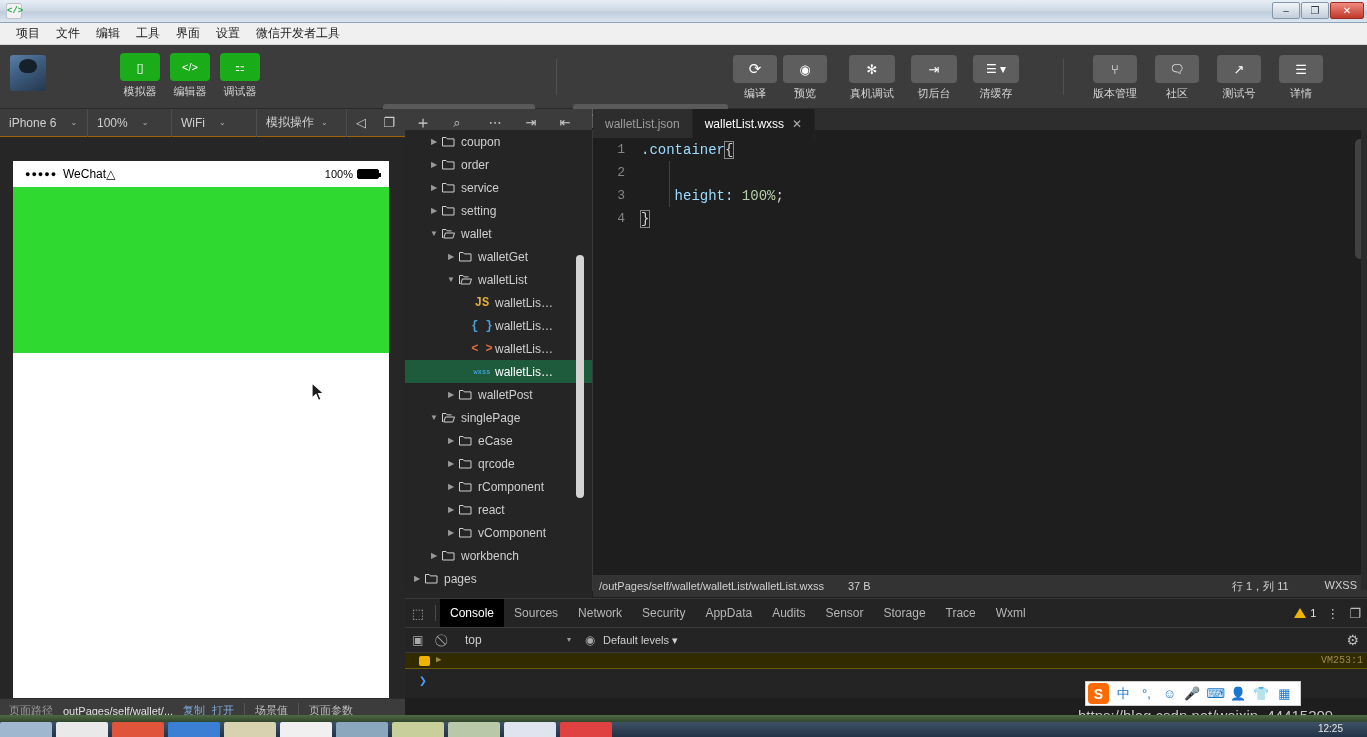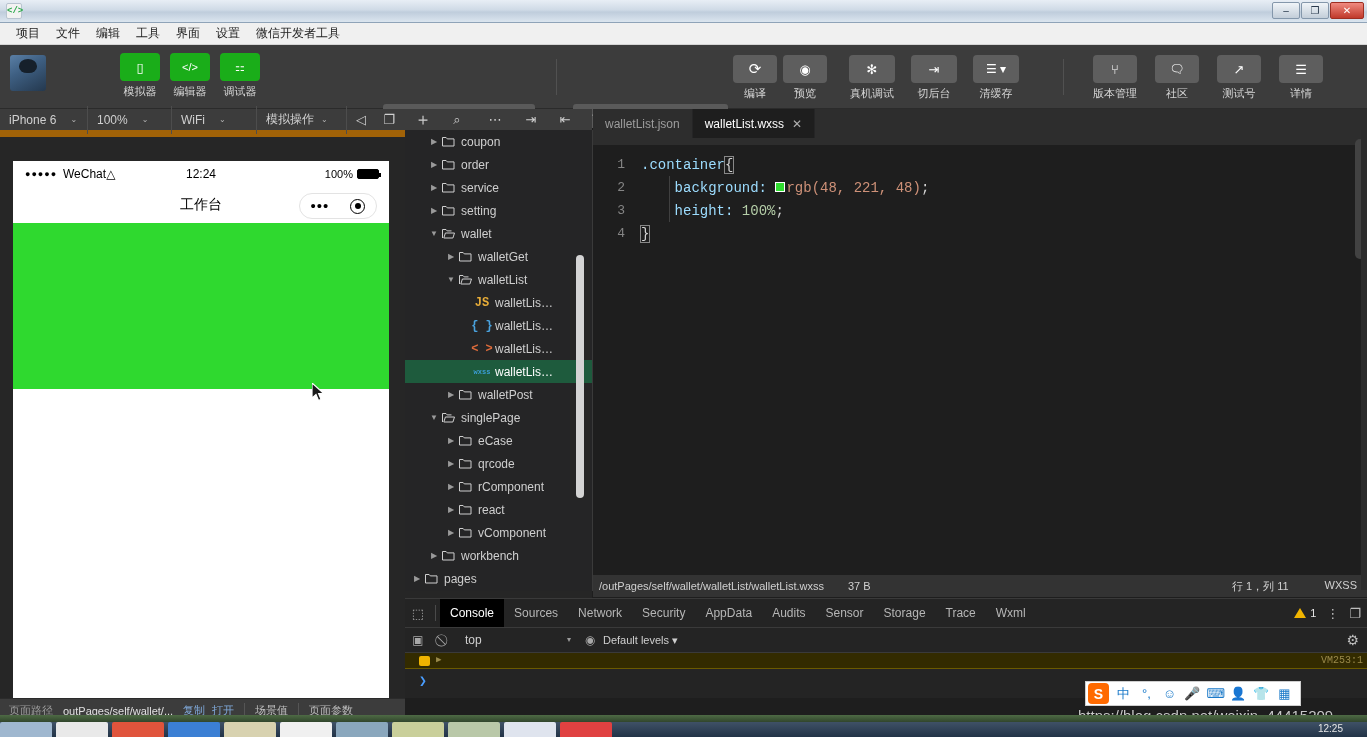--- a/index.html
+++ b/index.html
@@ -73,21 +73,21 @@
 
   .dropdown{
     height:24px;background:#5a5a5a;border-radius:3px;color:#e4e4e4;font-size:12px;
     display:flex;align-items:center;padding:0 8px;position:relative;
   }
   .dropdown .caret{ position:absolute;right:7px;font-size:8px;color:#cfcfcf; }
 
   
   #simbar{
     position:absolute;left:0;top:109px;width:592px;height:28px;
-    background:#3c3c3c;border-bottom:7px solid #a16207;display:flex;align-items:center;
+    background:#3c3c3c;border-bottom:1px solid #a16207;display:flex;align-items:center;
   }
   #simbar .cell{
     height:28px;display:flex;align-items:center;padding:0 9px;font-size:12px;color:#d0d0d0;
     border-right:1px solid #4d4d4d;gap:14px;white-space:nowrap;
   }
   #simbar .cell .cv{ font-size:8px;color:#b5b5b5; }
   #simbar .ic{
     width:28px;height:28px;display:flex;align-items:center;justify-content:center;
     font-size:13px;color:#cfcfcf;
   }
@@ -148,21 +148,21 @@
   #treescroll{
     position:absolute;left:576px;top:255px;width:8px;height:243px;
     background:#d4d4d4;border-radius:4px;
   }
   #tree-vline{ position:absolute;left:592px;top:130px;width:1px;height:461px;background:#3a3a3a; }
 
   
   #editor{
     position:absolute;left:593px;top:109px;width:774px;height:482px;background:#1e1e1e;
   }
-  #tabs{ height:36px;background:#2d2d2d;display:flex; }
+  #tabs{ height:21px;background:#2d2d2d;display:flex; }
   .tab{
     height:29px;display:flex;align-items:center;padding:0 12px;font-size:12px;
     color:#9d9d9d;background:#2d2d2d;gap:8px;white-space:nowrap;border-right:1px solid #252526;
   }
   .tab.active{ background:#1e1e1e;color:#fff; }
   .tab .x{ font-size:12px;color:#b0b0b0; }
   #code{ position:relative;padding-top:8px;font-family:"Liberation Mono","DejaVu Sans Mono",monospace;font-size:14px;}
   .cline{ height:23px;display:flex;align-items:center; }
   .lnum{ width:48px;text-align:right;padding-right:16px;color:#858585;font-size:13px;flex:0 0 48px;}
   .ctext{ white-space:pre; }
@@ -397,32 +397,24 @@
   <div class="ic" style="margin-left:10px;">⋯</div>
   <div class="ic" style="margin-left:8px;">⇥</div>
   <div class="ic" style="margin-left:6px;">⇤</div>
 </div>
 
 <div id="simpane">
   <div id="phone">
     <div id="statusbar">
       <span class="dots">●●●●●</span>
       <span class="carrier"><span>WeChat</span><span>△</span></span>
-      <span class="time">12:24</span>
       <span class="batt">
         <span>100%</span>
         <span class="battbox"></span>
       </span>
-    </div>
-    <div id="navbar">
-      <span class="nbtitle">工作台</span>
-      <div id="capsule">
-        <span class="ell">•••</span>
-        <span class="tgt"></span>
-      </div>
     </div>
     <div id="greenbox" style="background:#2fd92f;"></div>
     <div id="cursor-wrap">
       <svg class="arrow-svg" width="14" height="19" viewBox="0 0 14 19">
         <polygon points="0,0 0,15 4,11.5 6.5,17.5 9,16.3 6.6,10.6 11.5,10.3" fill="#1b1b1b" stroke="#ffffff" stroke-width="1.2"></polygon>
       </svg>
     </div>
   </div>
 </div>
 
@@ -617,21 +609,20 @@
     </div>
   </div>
   <div id="code">
     <div id="indentguide"></div>
     <div class="cline">
       <span class="lnum">1</span>
       <span class="ctext"><span class="c-sel">.container</span><span class="c-brace brace-box">{</span></span>
     </div>
     <div class="cline">
       <span class="lnum">2</span>
-      <span class="ctext">    <span class="c-prop">background:</span> <span class="swatch"></span><span class="c-fn">rgb</span><span class="c-fn">(48, 221, 48)</span><span class="c-punc">;</span></span>
     </div>
     <div class="cline">
       <span class="lnum">3</span>
       <span class="ctext">    <span class="c-prop">height:</span> <span class="c-num">100%</span><span class="c-punc">;</span></span>
     </div>
     <div class="cline">
       <span class="lnum">4</span>
       <span class="ctext"><span class="c-brace brace-box">}</span></span>
     </div>
   </div>

